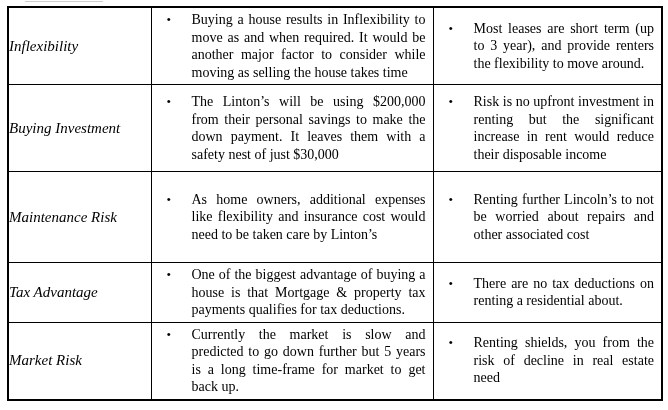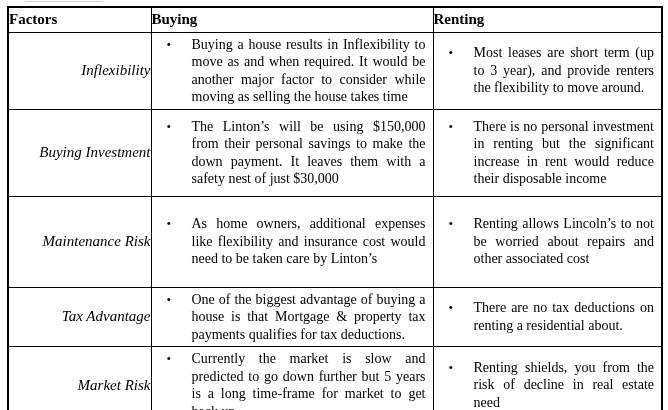--- a/index.html
+++ b/index.html
@@ -50,21 +50,20 @@
     font-size: 15px;
     text-align: left;
     vertical-align: middle;
     padding: 2px 4px 2px 8px;
   }
   td.factor {
     font-style: italic;
     font-size: 15px;
     vertical-align: middle;
     padding: 2px 4px 2px 9px;
-    text-align: right;
   }
   td.content {
     vertical-align: middle;
   }
   .bullet-item {
     display: flex;
     align-items: flex-start;
     padding: 3px 0;
   }
   .bullet-marker {
@@ -88,25 +87,20 @@
 <div class="artifact-line"></div>
 
 <table class="cmp">
   <colgroup>
     <col class="c-factor">
     <col class="c-buying">
     <col class="c-renting">
   </colgroup>
 
   <tbody>
-      <tr class="r-header">
-    <th class="hdr">Factors</th>
-    <th class="hdr">Buying</th>
-    <th class="hdr">Renting</th>
-  </tr>
 
   <tr class="r1">
     <td class="factor">Inflexibility</td>
     <td class="content">
       <div class="bullet-item">
         <span class="bullet-marker">•</span>
         <span class="bullet-text">Buying a house results in Inflexibility to move as and when required. It would be another major factor to consider while moving as selling the house takes time</span>
       </div>
     </td>
     <td class="content">
@@ -115,43 +109,43 @@
         <span class="bullet-text">Most leases are short term (up to 3 year), and provide renters the flexibility to move around.</span>
       </div>
     </td>
   </tr>
 
   <tr class="r2">
     <td class="factor">Buying Investment</td>
     <td class="content">
       <div class="bullet-item">
         <span class="bullet-marker">•</span>
-        <span class="bullet-text">The Linton’s will be using $150,000 from their personal savings to make the down payment. It leaves them with a safety nest of just $30,000</span>
+        <span class="bullet-text">The Linton’s will be using $200,000 from their personal savings to make the down payment. It leaves them with a safety nest of just $30,000</span>
       </div>
     </td>
     <td class="content">
       <div class="bullet-item">
         <span class="bullet-marker">•</span>
-        <span class="bullet-text">There is no personal investment in renting but the significant increase in rent would reduce their disposable income</span>
+        <span class="bullet-text">Risk is no upfront investment in renting but the significant increase in rent would reduce their disposable income</span>
       </div>
     </td>
   </tr>
 
   <tr class="r3">
     <td class="factor">Maintenance Risk</td>
     <td class="content">
       <div class="bullet-item">
         <span class="bullet-marker">•</span>
         <span class="bullet-text">As home owners, additional expenses like flexibility and insurance cost would need to be taken care by Linton’s</span>
       </div>
     </td>
     <td class="content">
       <div class="bullet-item">
         <span class="bullet-marker">•</span>
-        <span class="bullet-text">Renting allows Lincoln’s to not be worried about repairs and other associated cost</span>
+        <span class="bullet-text">Renting further Lincoln’s to not be worried about repairs and other associated cost</span>
       </div>
     </td>
   </tr>
 
   <tr class="r4">
     <td class="factor">Tax Advantage</td>
     <td class="content">
       <div class="bullet-item">
         <span class="bullet-marker">•</span>
         <span class="bullet-text">One of the biggest advantage of buying a house is that Mortgage &amp; property tax payments qualifies for tax deductions.</span>

